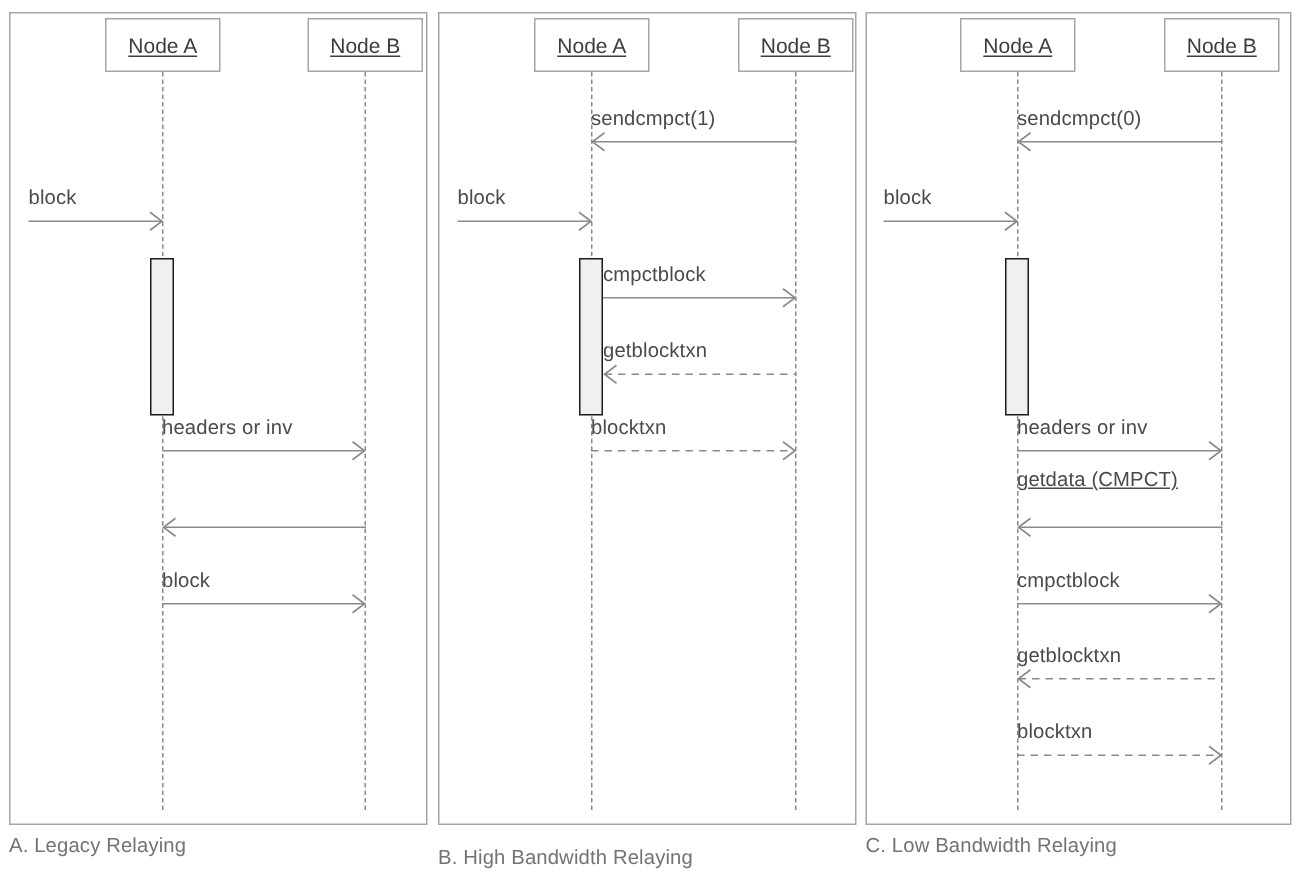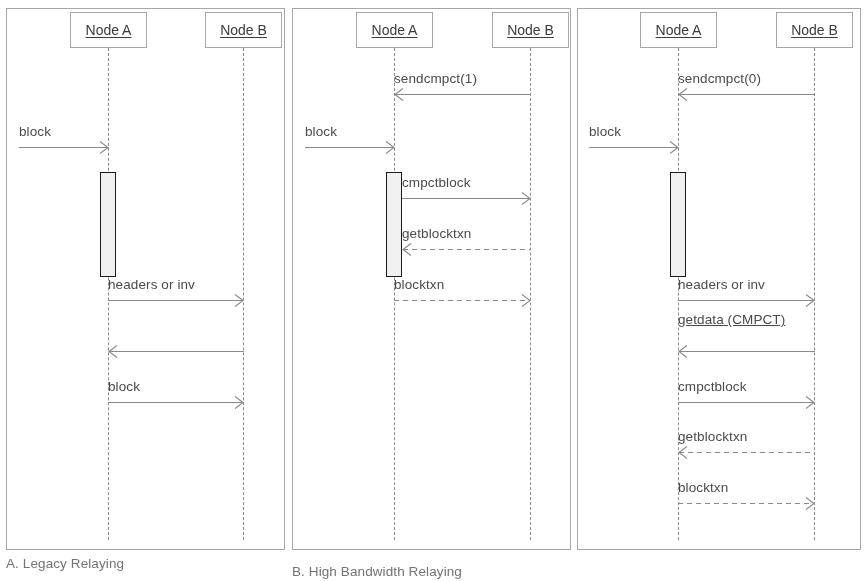--- a/index.html
+++ b/index.html
@@ -223,14 +223,15 @@
     <line class="dashed" x1="1" y1="7.5" x2="137" y2="7.5"></line>
     <polyline points="9,1.5 1,7.5 9,13.5"></polyline>
   </svg>
 
   <div class="msg-label" style="left:678px; top:480px; width:136px;">blocktxn</div>
   <svg class="msg-svg" style="left:678px; top:496px; width:137px; height:15px;" viewBox="0 0 137 15">
     <line class="dashed" x1="0" y1="7.5" x2="136" y2="7.5"></line>
     <polyline points="128,1.5 136,7.5 128,13.5"></polyline>
   </svg>
 
+  <div class="panel-caption" style="left:577px; top:556px;">C. Low Bandwidth Relaying</div>
 
 </div>
 
 </body></html>

